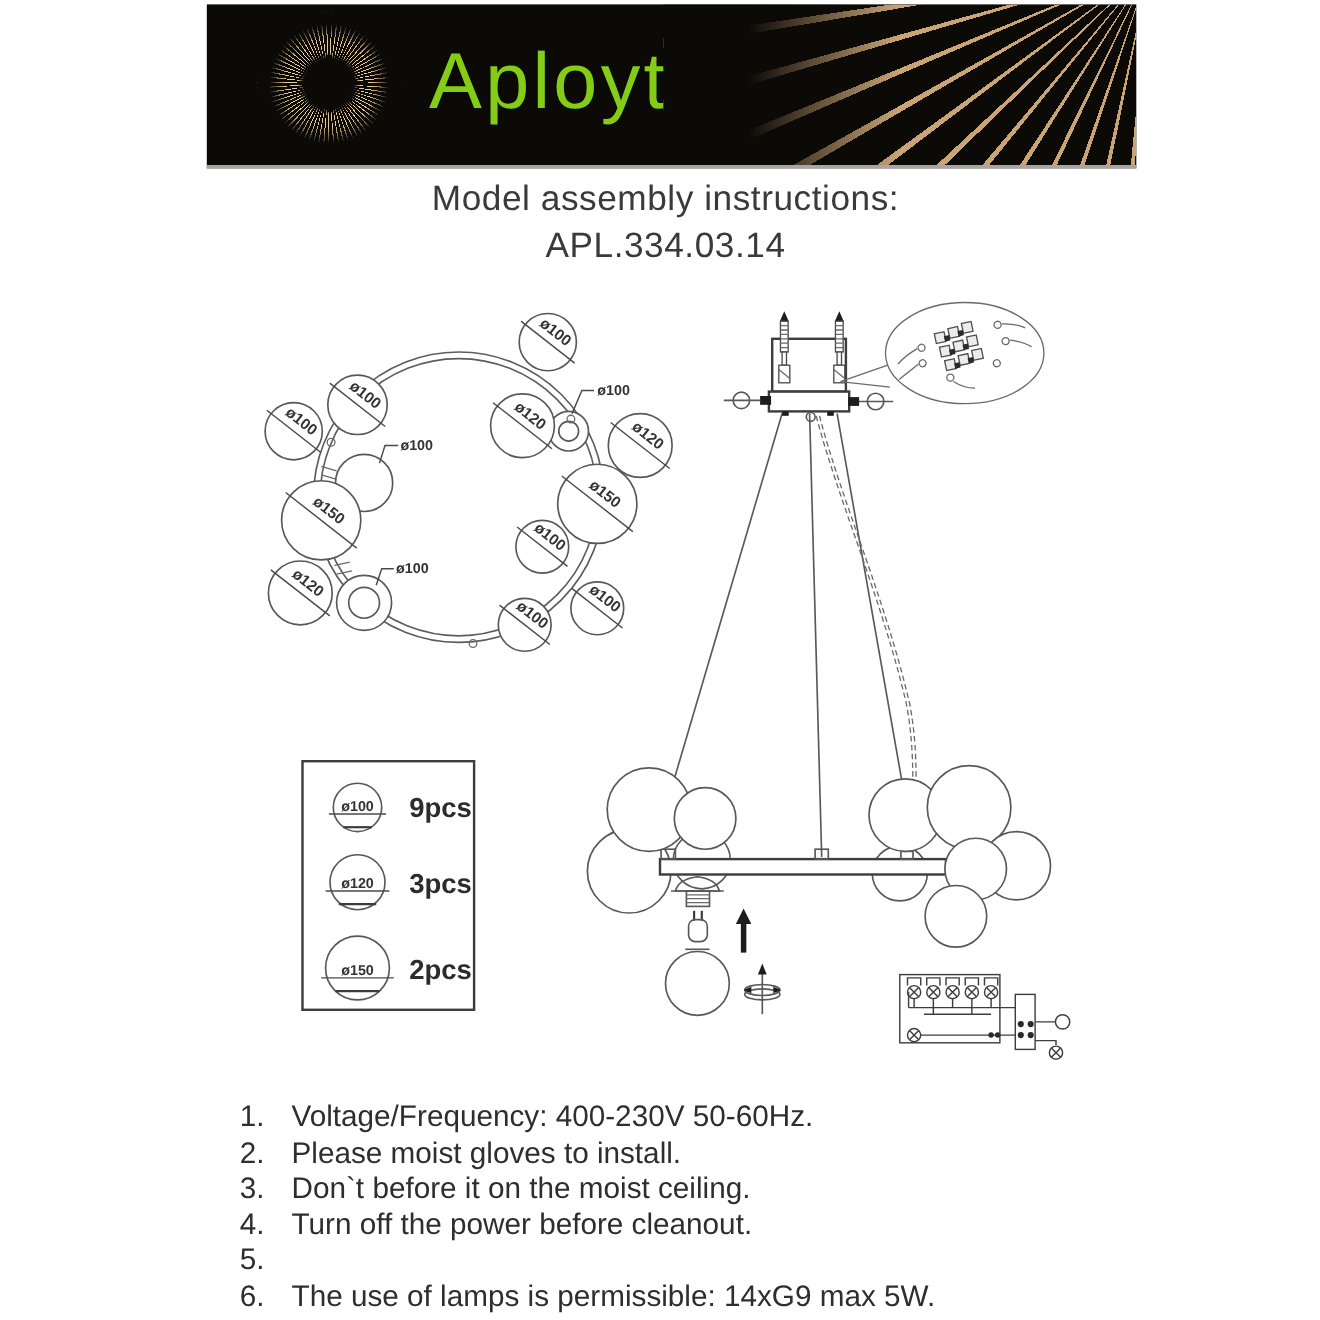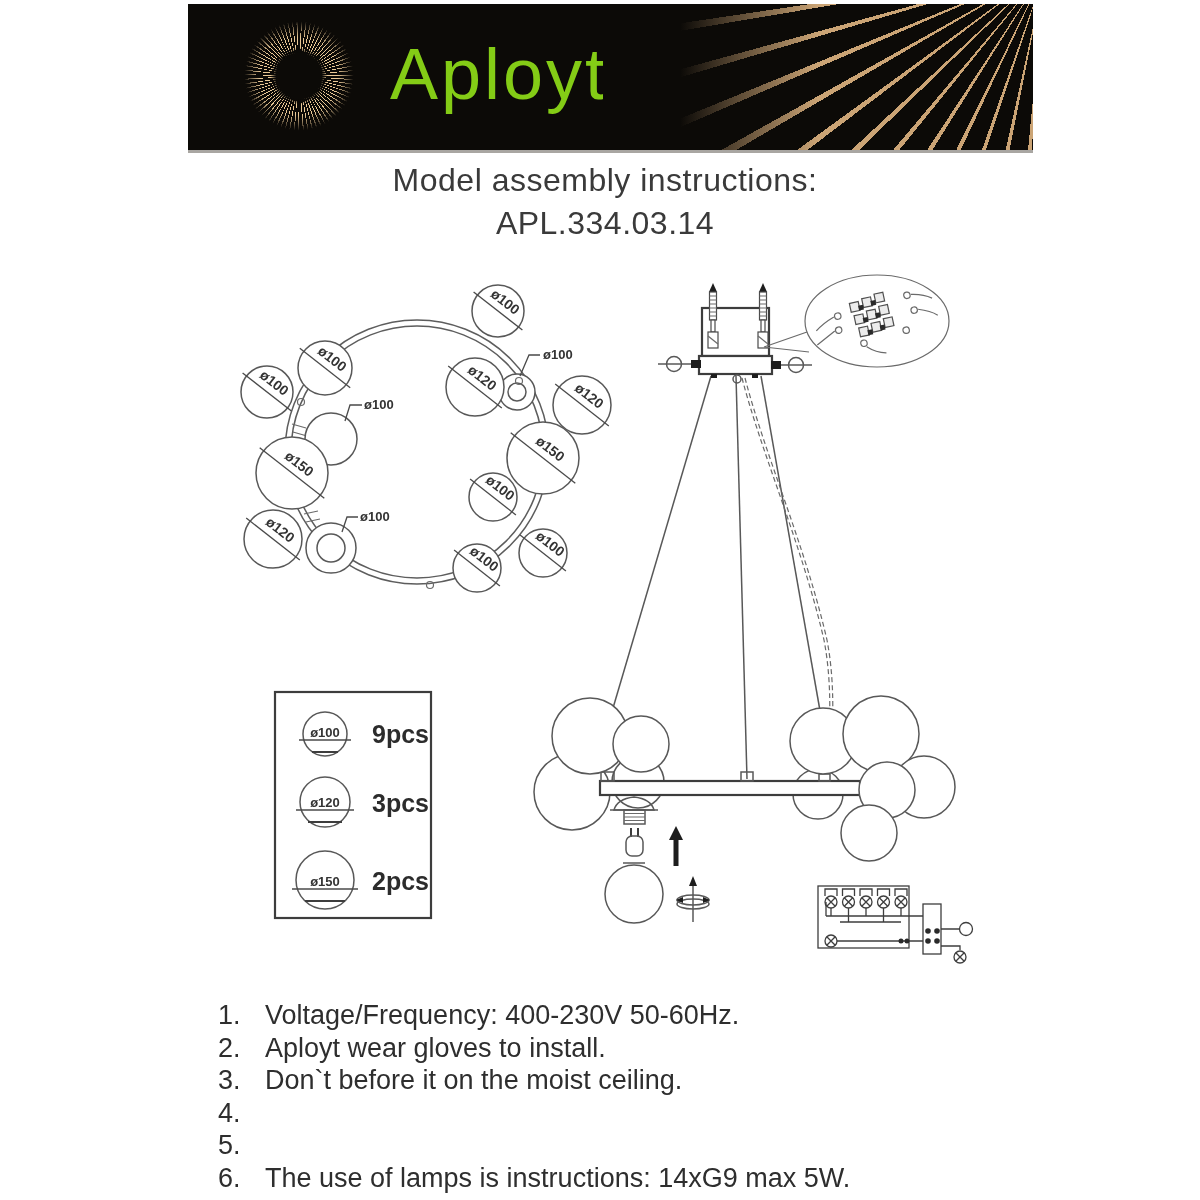--- a/index.html
+++ b/index.html
@@ -314,30 +314,31 @@
     </g>
   </svg>
 
   <div class="instructions">
     <div class="row">
       <span class="num">1.</span>
       <span>Voltage/Frequency: 400-230V 50-60Hz.</span>
     </div>
     <div class="row">
       <span class="num">2.</span>
-      <span>Aployt wear gloves to install.</span>
+      <span>Please moist gloves to install.</span>
     </div>
     <div class="row">
       <span class="num">3.</span>
       <span>Don`t before it on the moist ceiling.</span>
     </div>
     <div class="row">
       <span class="num">4.</span>
+      <span>Turn off the power before cleanout.</span>
     </div>
     <div class="row">
       <span class="num">5.</span>
     </div>
     <div class="row">
       <span class="num">6.</span>
-      <span>The use of lamps is instructions: 14xG9 max 5W.</span>
+      <span>The use of lamps is permissible: 14xG9 max 5W.</span>
     </div>
   </div>
 </div>
 
 </body></html>

